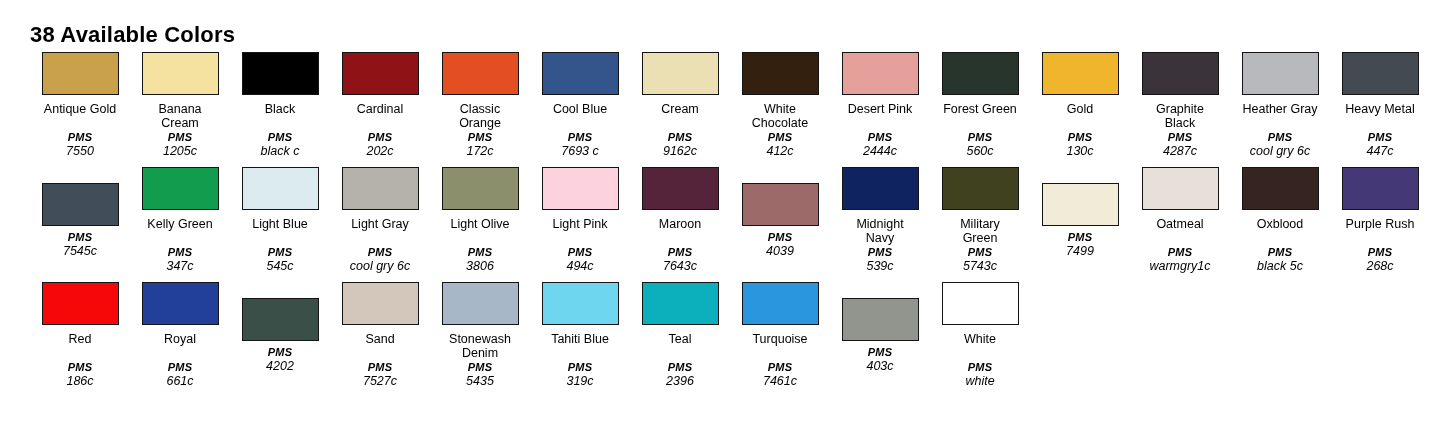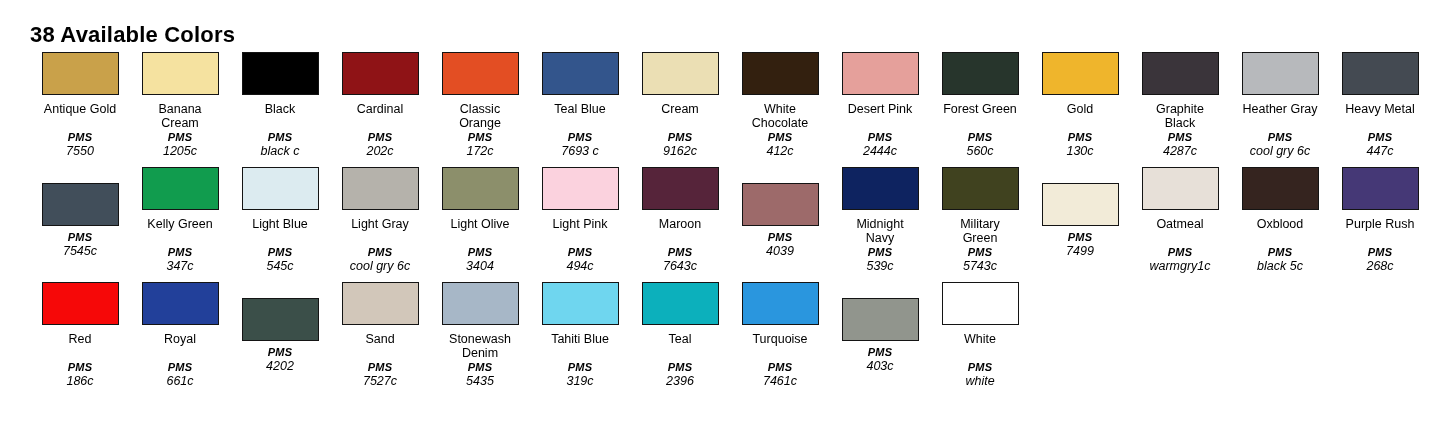--- a/index.html
+++ b/index.html
@@ -148,21 +148,21 @@
 Orange</div>
           <div class="pms-block">
             <div class="pms-label">PMS</div>
             <div class="pms-value">172c</div>
           </div>
         </div>
         <div class="swatch-cell">
           <div class="chip-wrap">
             <div class="chip" style="background: rgb(51, 85, 140);"></div>
           </div>
-          <div class="chip-name">Teal Blue</div>
+          <div class="chip-name">Cool Blue</div>
           <div class="pms-block">
             <div class="pms-label">PMS</div>
             <div class="pms-value">7693 c</div>
           </div>
         </div>
         <div class="swatch-cell">
           <div class="chip-wrap">
             <div class="chip" style="background: rgb(235, 223, 180);"></div>
           </div>
           <div class="chip-name">Cream</div>
@@ -285,21 +285,21 @@
             <div class="pms-value">cool gry 6c</div>
           </div>
         </div>
         <div class="swatch-cell">
           <div class="chip-wrap">
             <div class="chip" style="background: rgb(140, 143, 107);"></div>
           </div>
           <div class="chip-name">Light Olive</div>
           <div class="pms-block">
             <div class="pms-label">PMS</div>
-            <div class="pms-value">3404</div>
+            <div class="pms-value">3806</div>
           </div>
         </div>
         <div class="swatch-cell">
           <div class="chip-wrap">
             <div class="chip" style="background: rgb(251, 210, 222);"></div>
           </div>
           <div class="chip-name">Light Pink</div>
           <div class="pms-block">
             <div class="pms-label">PMS</div>
             <div class="pms-value">494c</div>

